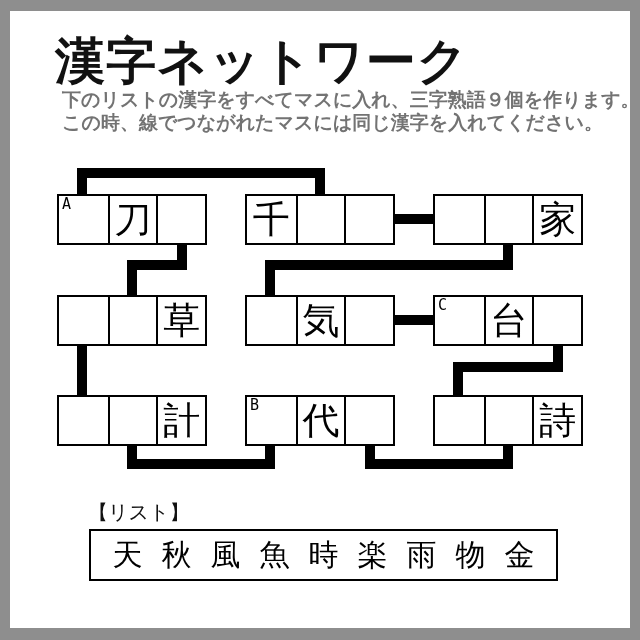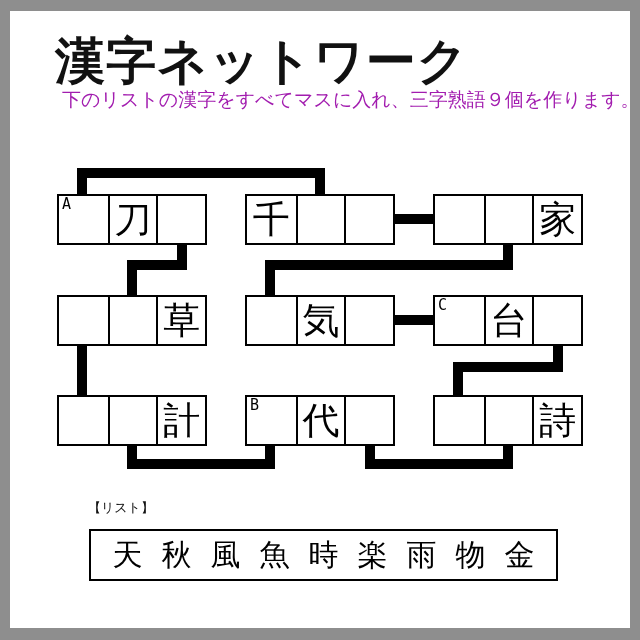--- a/index.html
+++ b/index.html
@@ -23,22 +23,23 @@
     font-weight:bold;
     color:#111;
     letter-spacing:1px;
     white-space:nowrap;
   }
   .instructions{
     position:absolute;
     left:52px;top:77px;
     font-size:19px;
     line-height:23px;
-    color:#a21caf;
+    color:#737373;
     white-space:nowrap;
+    font-weight:bold;
   }
   
   .group{
     position:absolute;
     width:150px;height:51px;
     border:2px solid #000;
     box-sizing:border-box;
     background:#fff;
     display:grid;
     grid-template-columns:1fr 1fr 1fr;
@@ -64,21 +65,21 @@
     color:#000;
   }
   .conn{
     position:absolute;
     background:#000;
     z-index:1;
   }
   .list-heading{
     position:absolute;
     left:78px;top:488px;
-    font-size:13px;
+    font-size:20px;
     color:#111;
   }
   .list-box{
     position:absolute;
     left:79px;top:518px;width:469px;height:52px;
     border:2px solid #000;
     box-sizing:border-box;
     display:flex;
     align-items:center;
     justify-content:center;
@@ -93,20 +94,21 @@
 </head>
 <body>
 
 <div id="frame">
   <div id="page">
 
     <div class="title">漢字ネットワーク</div>
 
     <div class="instructions">
       <div>下のリストの漢字をすべてマスに入れ、三字熟語９個を作ります。</div>
+      <div>この時、線でつながれたマスには同じ漢字を入れてください。</div>
     </div>
 
     <div class="conn" style="left:67px;top:157px;width:248px;height:10px;"></div>
     <div class="conn" style="left:67px;top:157px;width:10px;height:28px;"></div>
     <div class="conn" style="left:305px;top:157px;width:10px;height:28px;"></div>
 
     <div class="conn" style="left:383px;top:203px;width:42px;height:10px;"></div>
 
     <div class="conn" style="left:167px;top:232px;width:10px;height:27px;"></div>
     <div class="conn" style="left:117px;top:249px;width:60px;height:10px;"></div>

